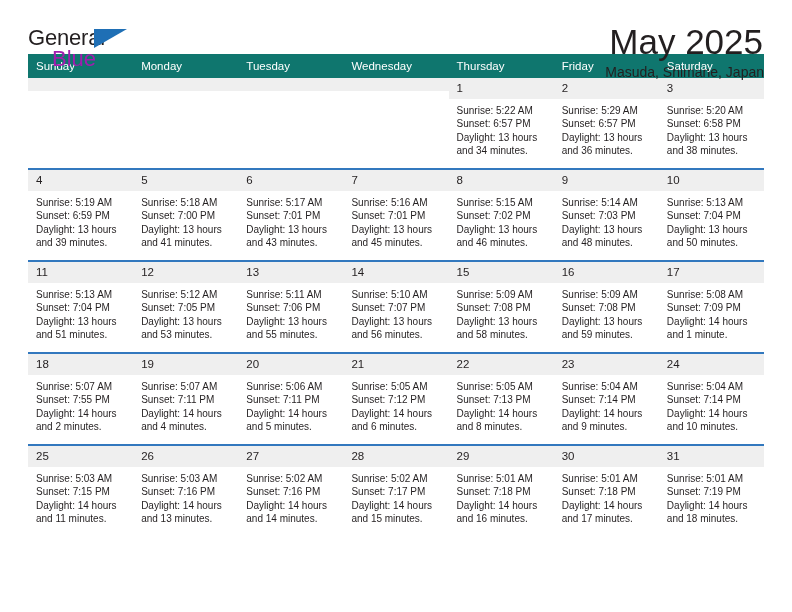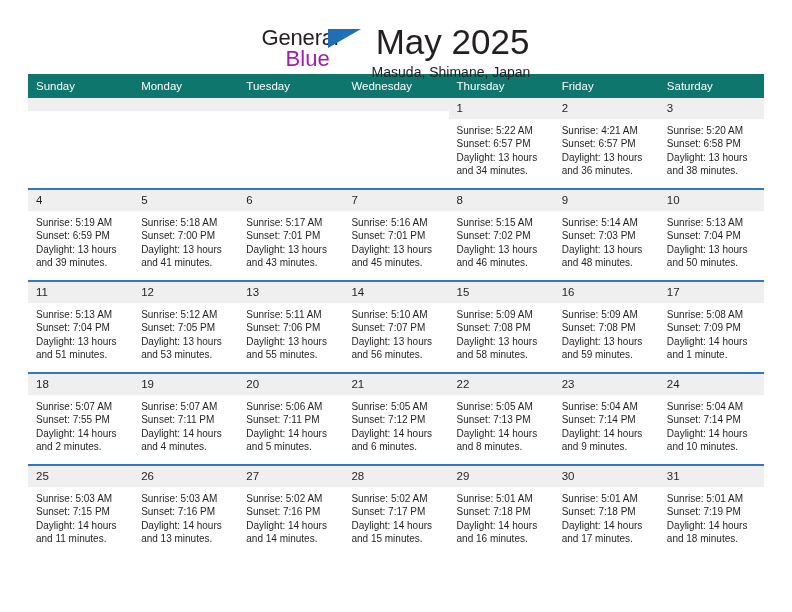--- a/index.html
+++ b/index.html
@@ -19,22 +19,22 @@
     width: 792px;
     height: 612px;
     box-sizing: border-box;
     padding: 0 28px;
   }
 
   
   .masthead {
     display: flex;
     align-items: flex-start;
-    justify-content: center;
-    height: 74px;
+    justify-content: space-between;
+    height: 54px;
     padding-top: 26px;
     box-sizing: border-box;
   }
   .logo {
     position: relative;
     width: 110px;
     height: 46px;
     flex: 0 0 auto;
   }
   .logo-general {
@@ -180,21 +180,21 @@
             <div class="daynum">1</div>
             <div class="details">
               <div>Sunrise: 5:22 AM</div>
               <div>Sunset: 6:57 PM</div>
               <div class="dl">Daylight: 13 hours and 34 minutes.</div>
             </div>
           </td>
           <td>
             <div class="daynum">2</div>
             <div class="details">
-              <div>Sunrise: 4:21 AM</div>
+              <div>Sunrise: 5:29 AM</div>
               <div>Sunset: 6:57 PM</div>
               <div class="dl">Daylight: 13 hours and 36 minutes.</div>
             </div>
           </td>
           <td>
             <div class="daynum">3</div>
             <div class="details">
               <div>Sunrise: 5:20 AM</div>
               <div>Sunset: 6:58 PM</div>
               <div class="dl">Daylight: 13 hours and 38 minutes.</div>

